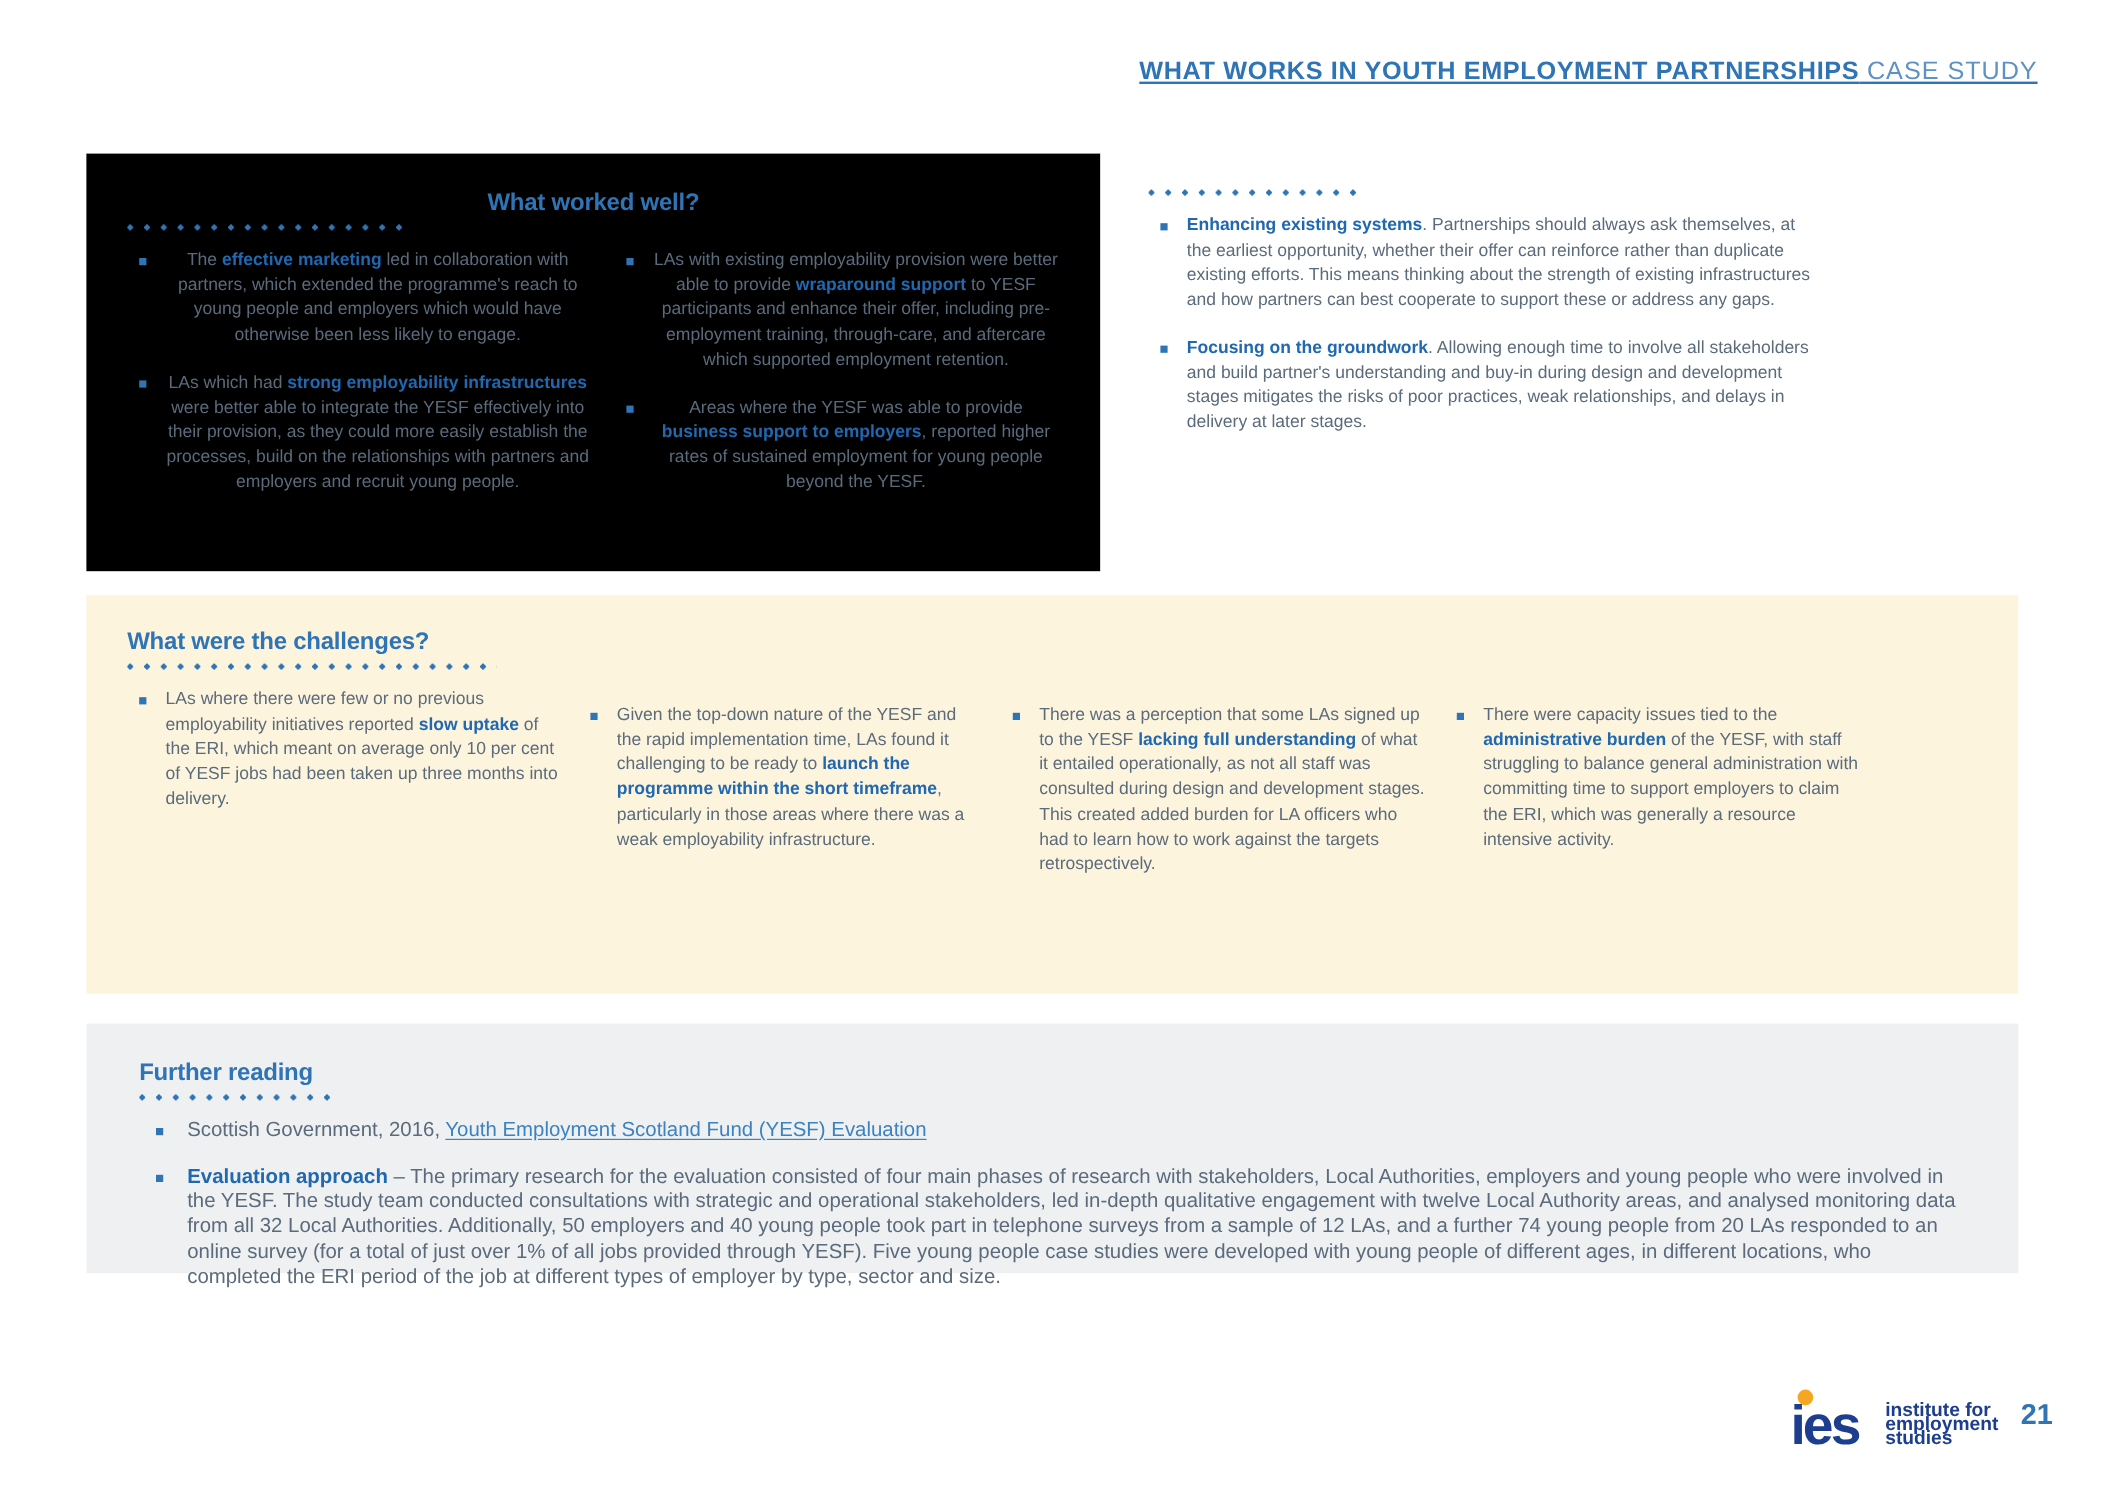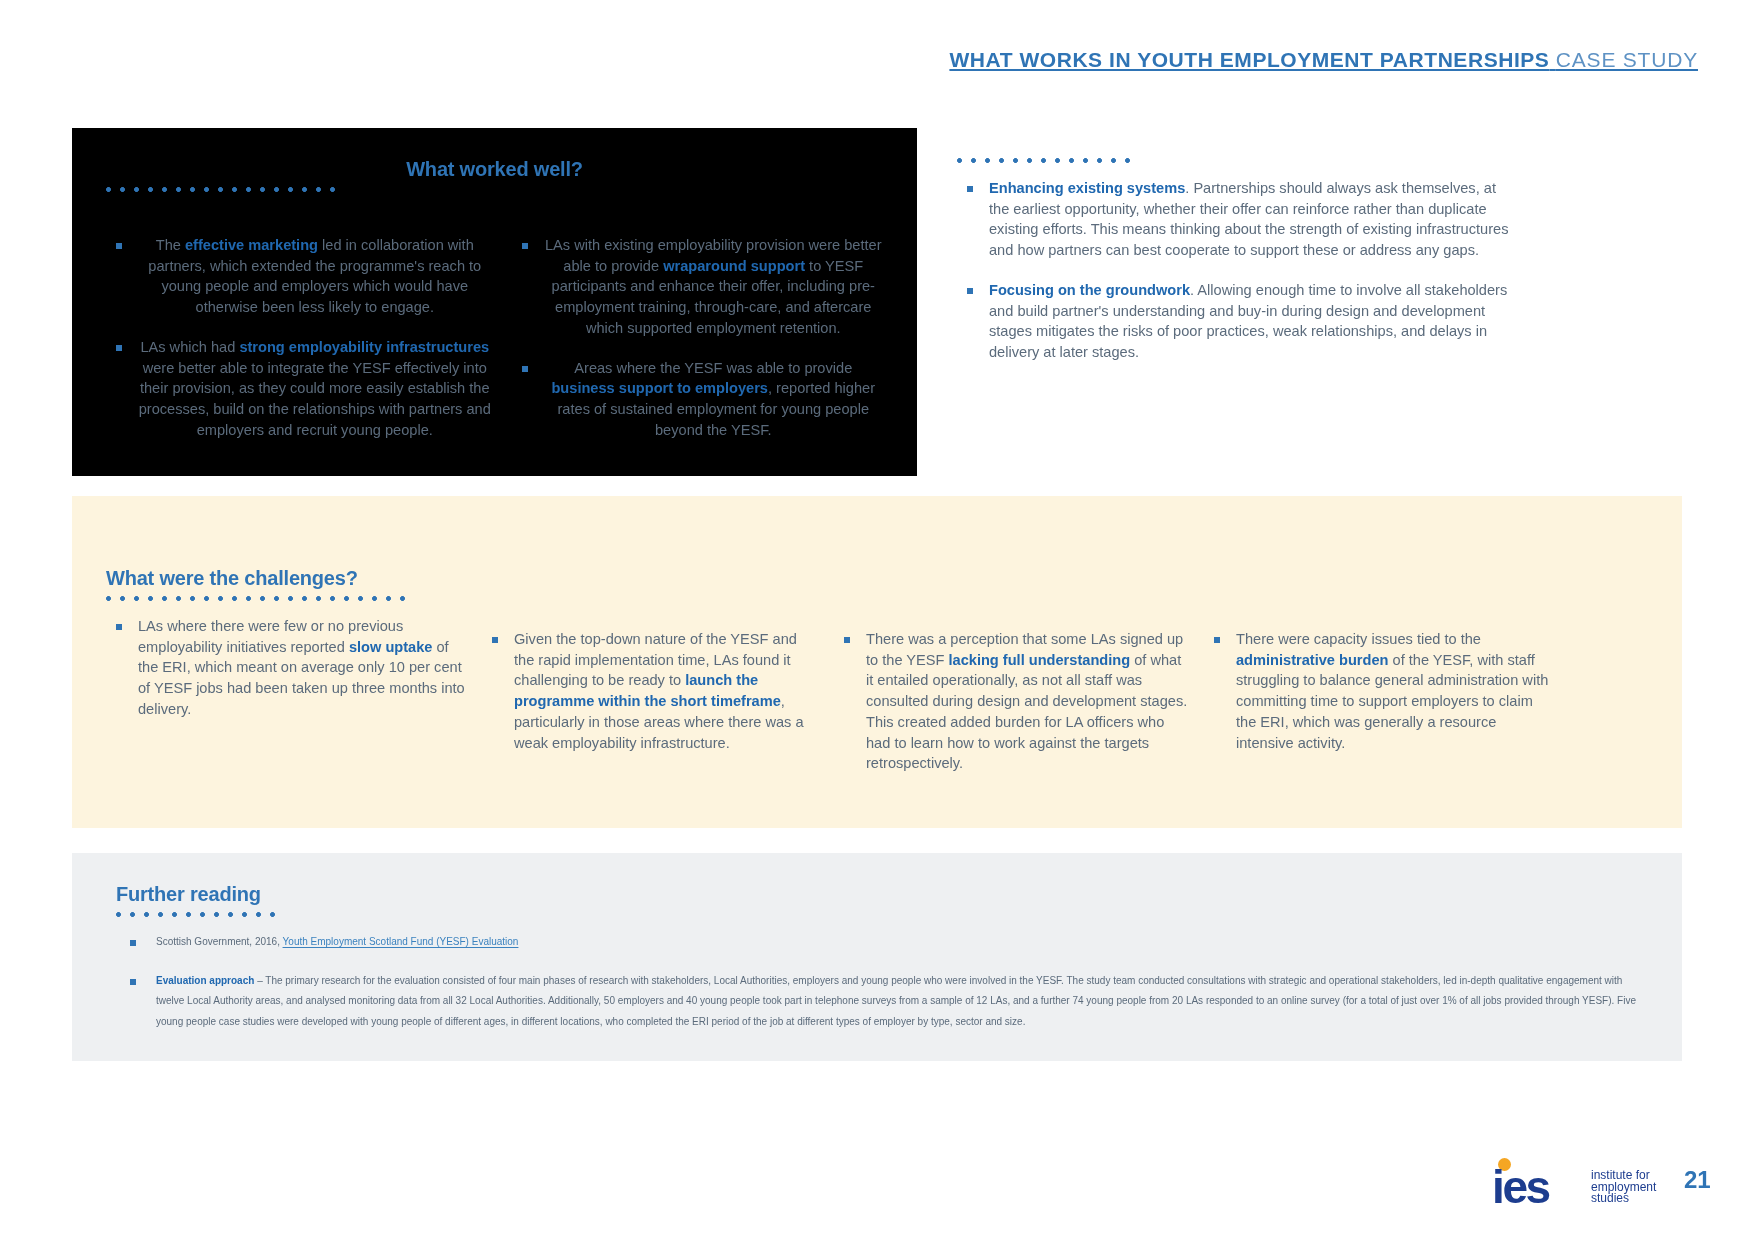--- a/index.html
+++ b/index.html
@@ -103,38 +103,37 @@
     width: 6px;
     height: 6px;
     background: #2f74b5;
   }
   ul.blist b { color: #2068b0; font-weight: bold; }
 
   
   .cols {
     display: flex;
     gap: 0;
-    margin-top: 43px;
   }
   .col { box-sizing: border-box; }
 
   
   #worked-col-1 { width: 430px; padding-right: 20px; }
   #worked-col-2 { width: 395px; }
 
   
   #chal-col-1 { width: 376px; padding-right: 14px; }
   #chal-col-2 { width: 352px; padding-right: 14px; }
   #chal-col-3 { width: 370px; padding-right: 14px; }
   #chal-col-4 { width: 345px; }
   .chal-top-pad { padding-top: 62px; }
 
   
   #panel-further ul.blist > li {
-    font-size: 10px;
+    font-size: 17px;
     line-height: 20.7px;
     padding-left: 40px;
     margin-bottom: 18px;
   }
   #panel-further ul.blist > li:before { left: 14px; top: 8px; }
   .ext-link {
     color: #3b82bf;
     text-decoration: underline;
     text-underline-offset: 2px;
   }
@@ -159,25 +158,24 @@
   .logo-dot {
     position: absolute;
     left: 6px; top: 0px;
     width: 13px; height: 13px;
     border-radius: 50%;
     background: #f5a623;
   }
   .logo-words {
     position: absolute;
     left: 79px; top: 12px;
-    font-size: 12px;
-    font-weight: normal;
+    font-size: 16px;
+    font-weight: bold;
     line-height: 11.5px;
     color: #1d3d8f;
-    margin-left: 20px;
   }
   .page-num {
     position: absolute;
     left: 1684px;
     top: 1166px;
     font-size: 24px;
     font-weight: bold;
     color: #2f74b5;
   }
 </style>

